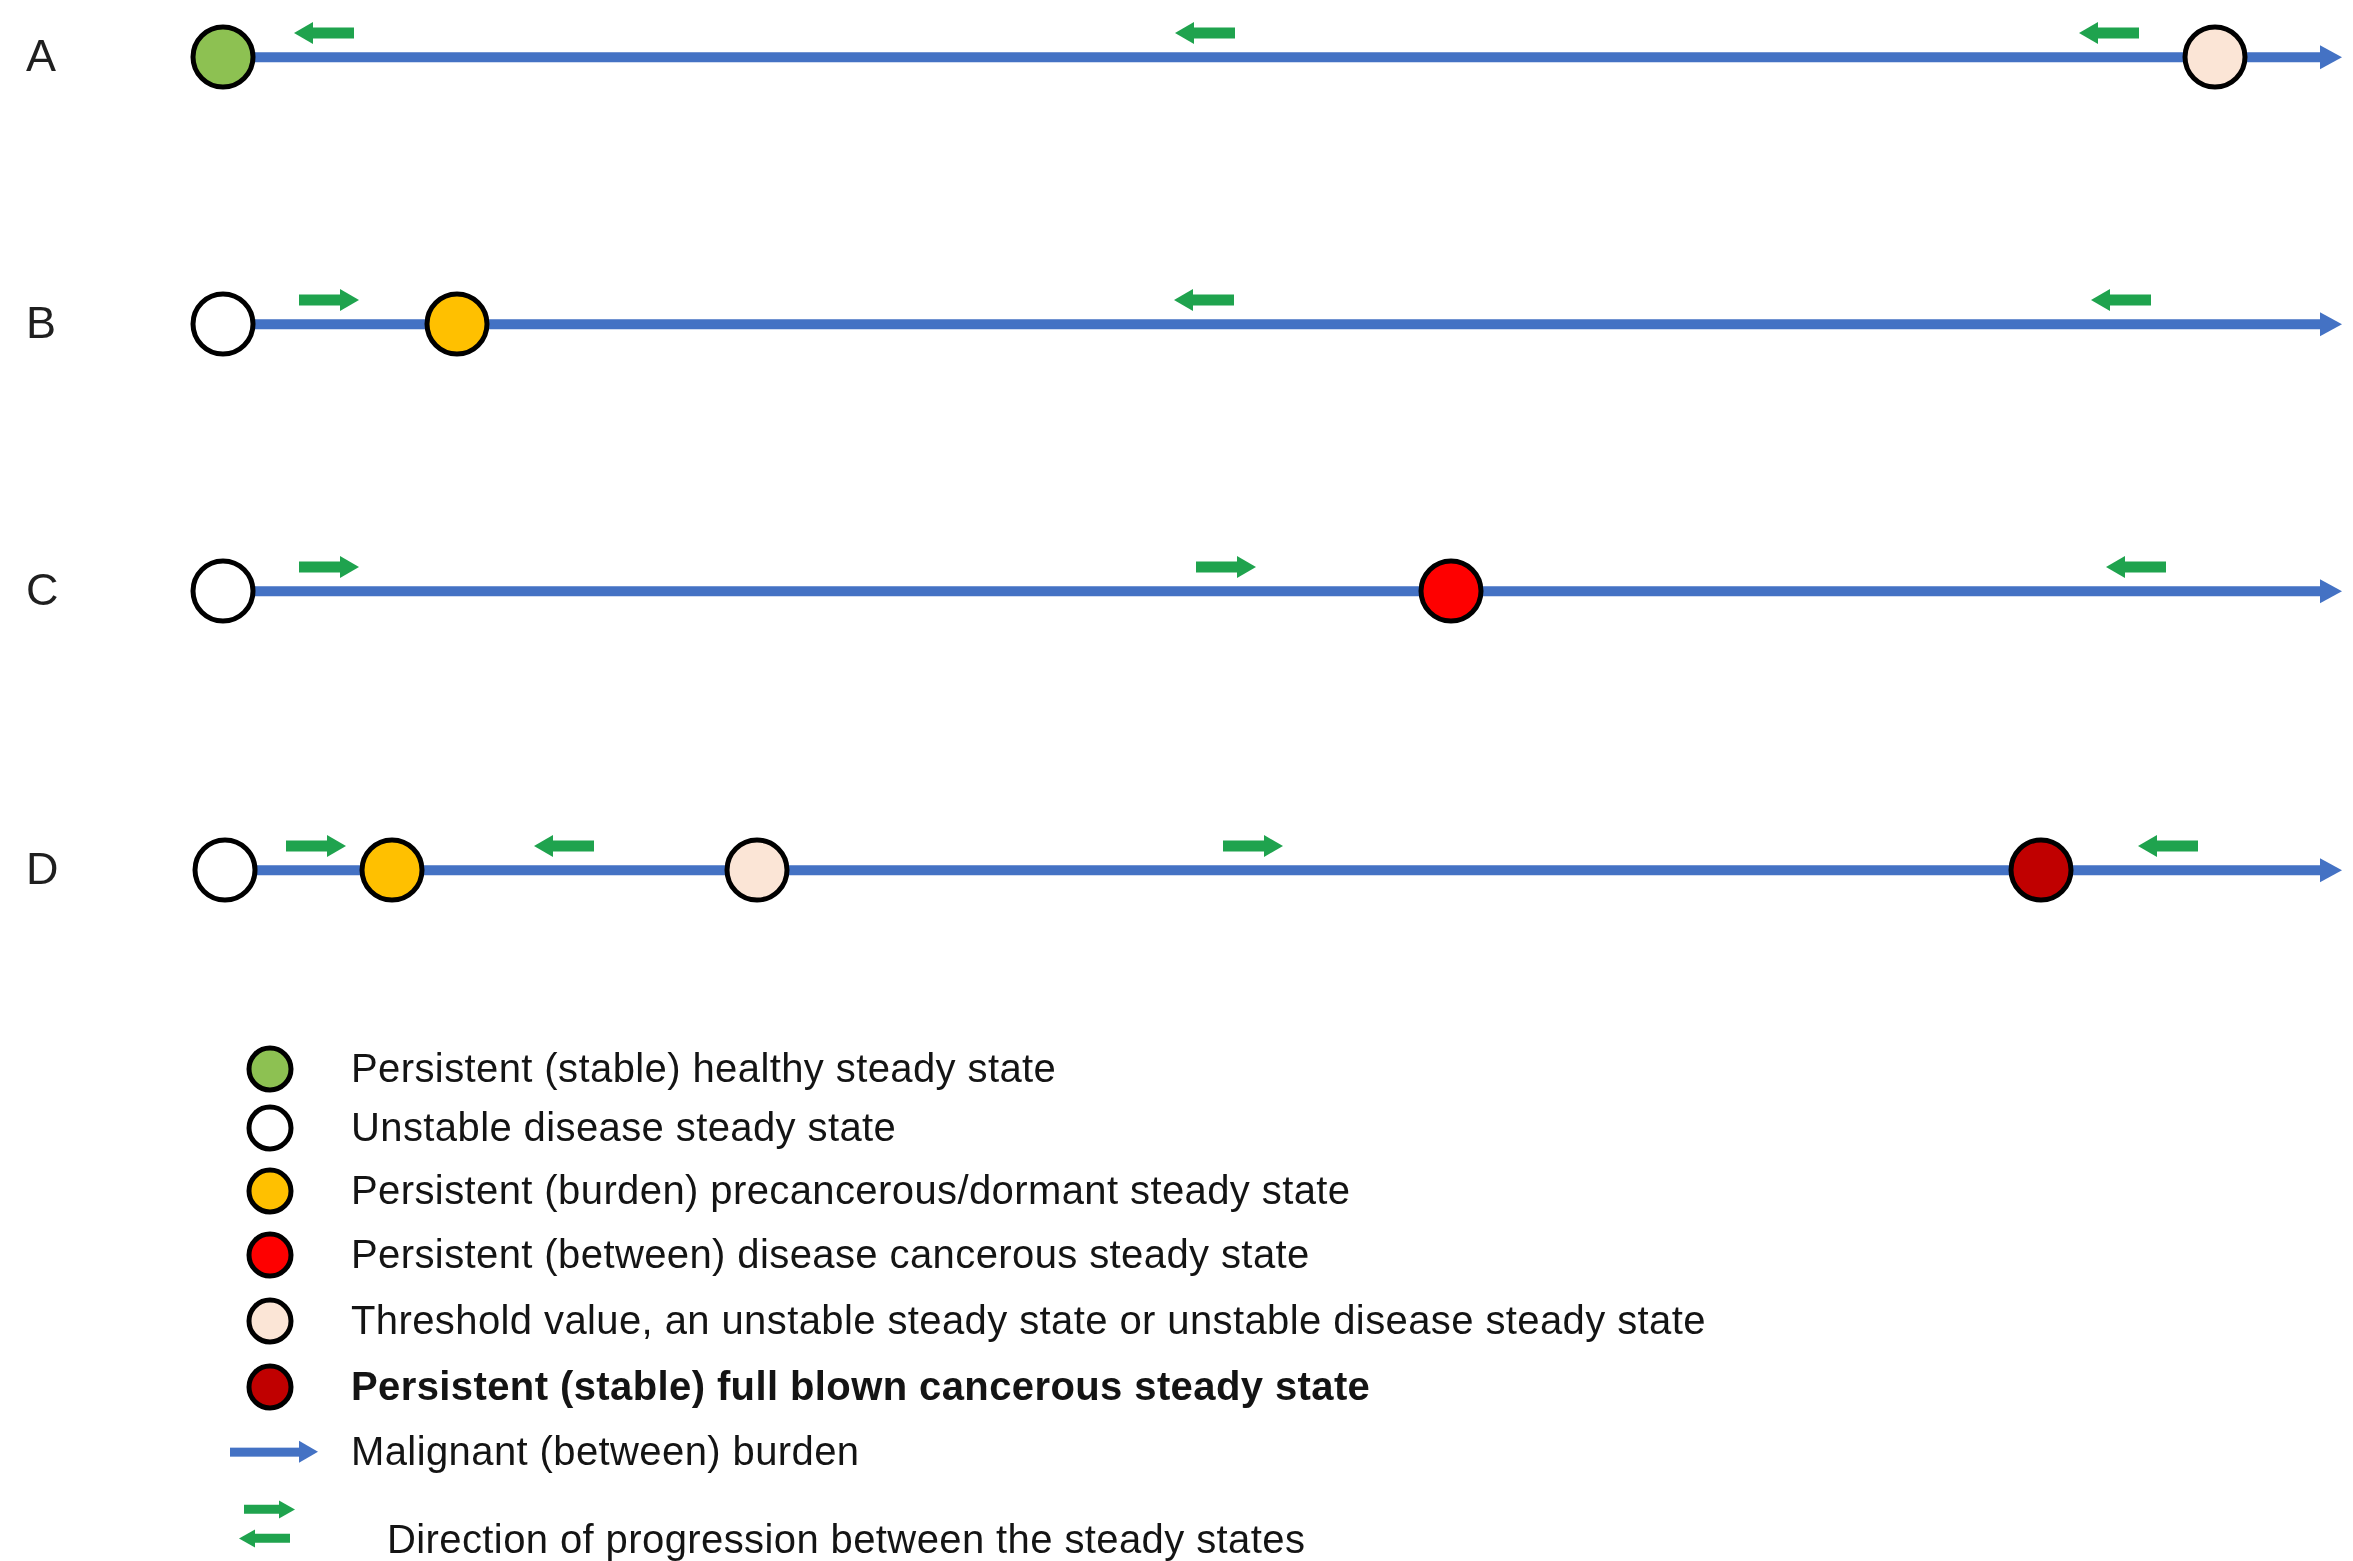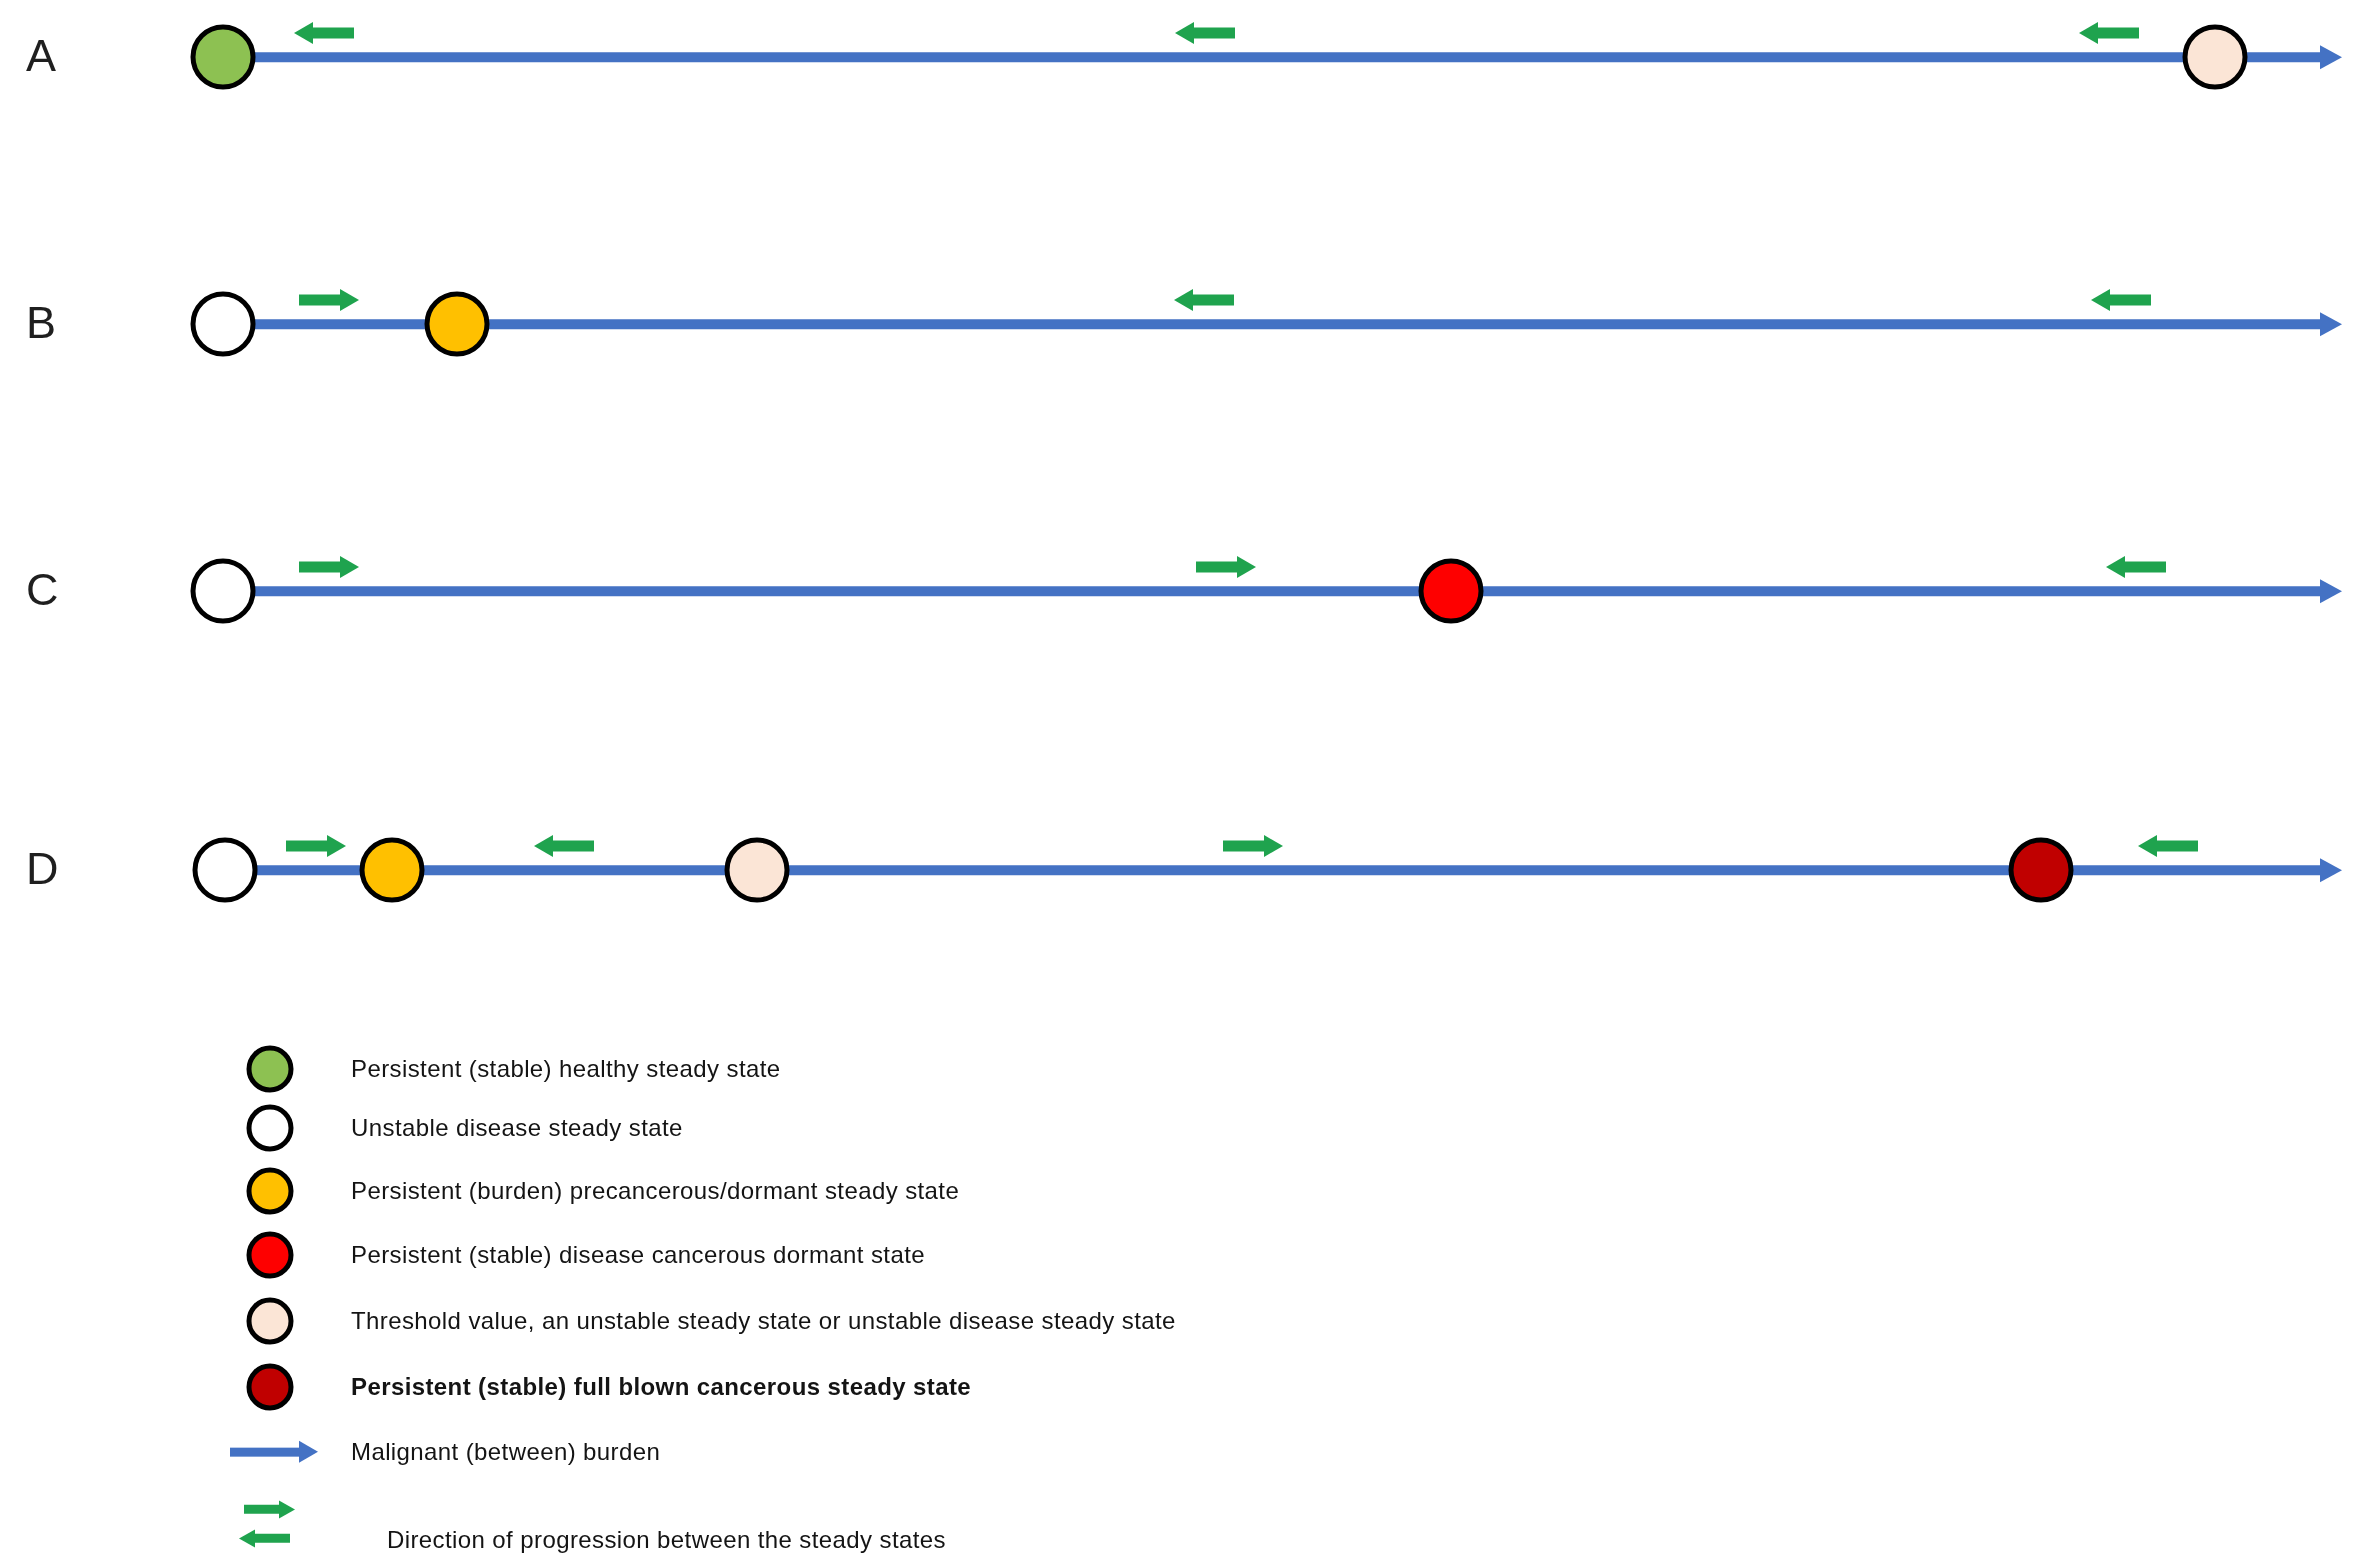--- a/index.html
+++ b/index.html
@@ -79,21 +79,21 @@
   .garrow.legend-size::after{
     border-top:9.5px solid transparent;
     border-bottom:9.5px solid transparent;
   }
   .garrow.legend-size.right::after{left:35px;border-left:16.7px solid var(--green);}
   .garrow.legend-size.left::after{right:35px;border-right:16.7px solid var(--green);}
   
   .legend-text{
     position:absolute;
     transform:translateY(-52%);
-    font-size:24px;
+    font-size:40px;
     letter-spacing:0.4px;
     color:#141414;
     line-height:1;
     white-space:nowrap;
   }
 </style>
 </head>
 <body>
 
 <div class="figure" id="figure" style="--axis: #4472C4; --green: #1FA34E;">
@@ -128,21 +128,21 @@
     <div class="state state-lg" style="left: 392px; top: 870px; background: rgb(255, 192, 0);"></div>
     <div class="state state-lg" style="left: 757px; top: 870px; background: rgb(251, 229, 214);"></div>
     <div class="state state-lg" style="left: 2041px; top: 870px; background: rgb(192, 0, 0);"></div>
     <div class="state state-sm" style="left: 270px; top: 1069px; background: rgb(141, 193, 82);"></div>
     <div class="legend-text" style="left: 351px; top: 1069px;">Persistent (stable) healthy steady state</div>
     <div class="state state-sm" style="left: 270px; top: 1128px; background: rgb(255, 255, 255);"></div>
     <div class="legend-text" style="left: 351px; top: 1128px;">Unstable disease steady state</div>
     <div class="state state-sm" style="left: 270px; top: 1191px; background: rgb(255, 192, 0);"></div>
     <div class="legend-text" style="left: 351px; top: 1191px;">Persistent (burden) precancerous/dormant steady state</div>
     <div class="state state-sm" style="left: 270px; top: 1255px; background: rgb(254, 0, 0);"></div>
-    <div class="legend-text" style="left: 351px; top: 1255px;">Persistent (stable) disease cancerous dormant state</div>
+    <div class="legend-text" style="left: 351px; top: 1255px;">Persistent (between) disease cancerous steady state</div>
     <div class="state state-sm" style="left: 270px; top: 1321px; background: rgb(251, 229, 214);"></div>
     <div class="legend-text" style="left: 351px; top: 1321px;">Threshold value, an unstable steady state or unstable disease steady state</div>
     <div class="state state-sm" style="left: 270px; top: 1387px; background: rgb(192, 0, 0);"></div>
     <div class="legend-text" style="left: 351px; top: 1387px; font-weight: bold;">Persistent (stable) full blown cancerous steady state</div>
     <div class="axis-line legend-size" style="left: 230px; top: 1452px; width: 69px;"></div>
     <div class="legend-text" style="left: 351px; top: 1452px;">Malignant (between) burden</div>
     <div class="garrow legend-size right" style="left: 270px; top: 1509px;"></div>
     <div class="garrow legend-size left" style="left: 264px; top: 1538px;"></div>
     <div class="legend-text" style="left: 351px; top: 1540px; margin-left: 36px;">Direction of progression between the steady states</div>
   </div>

